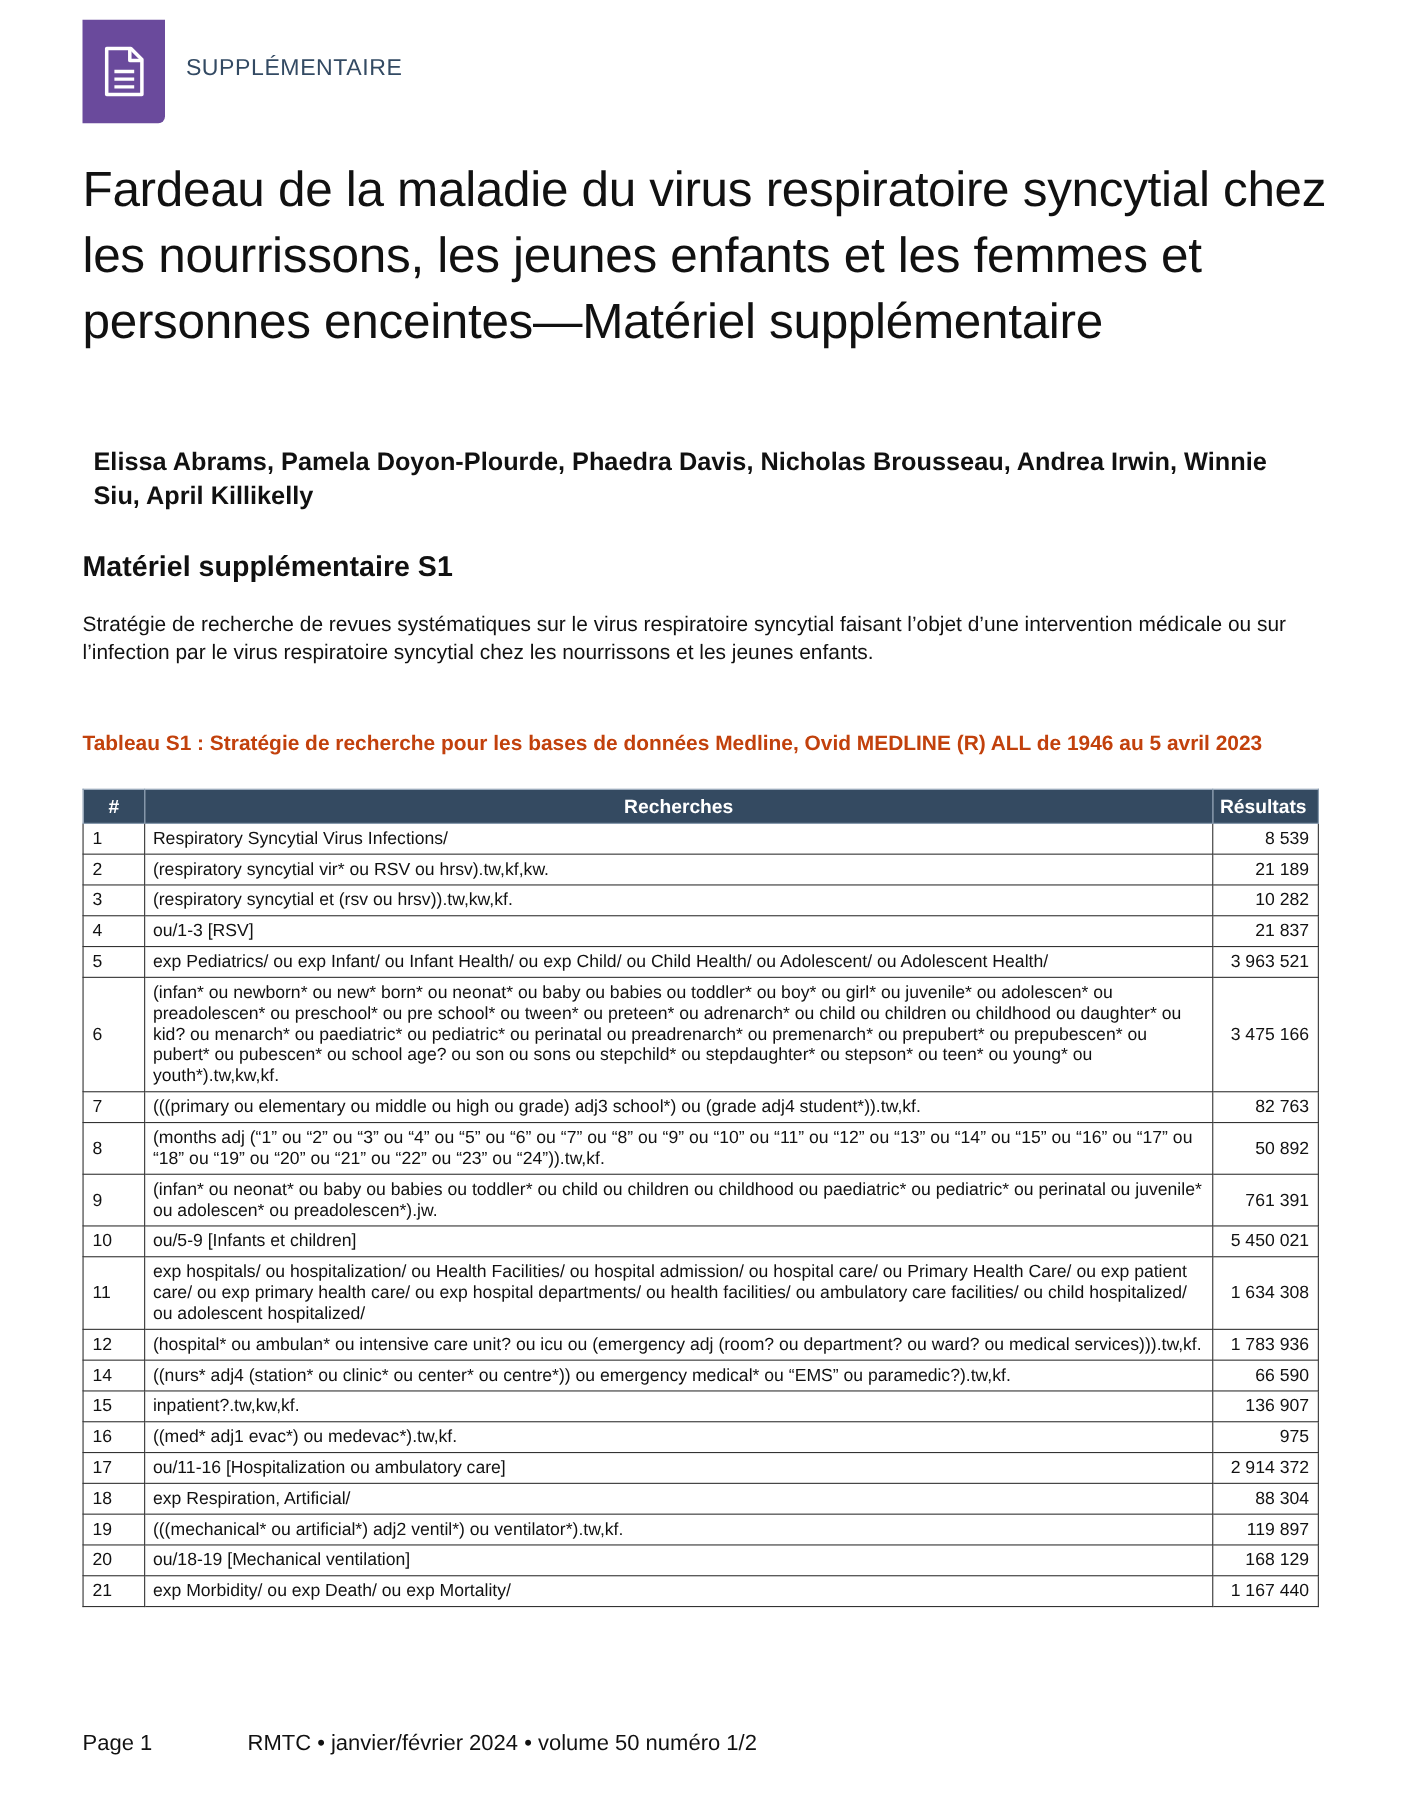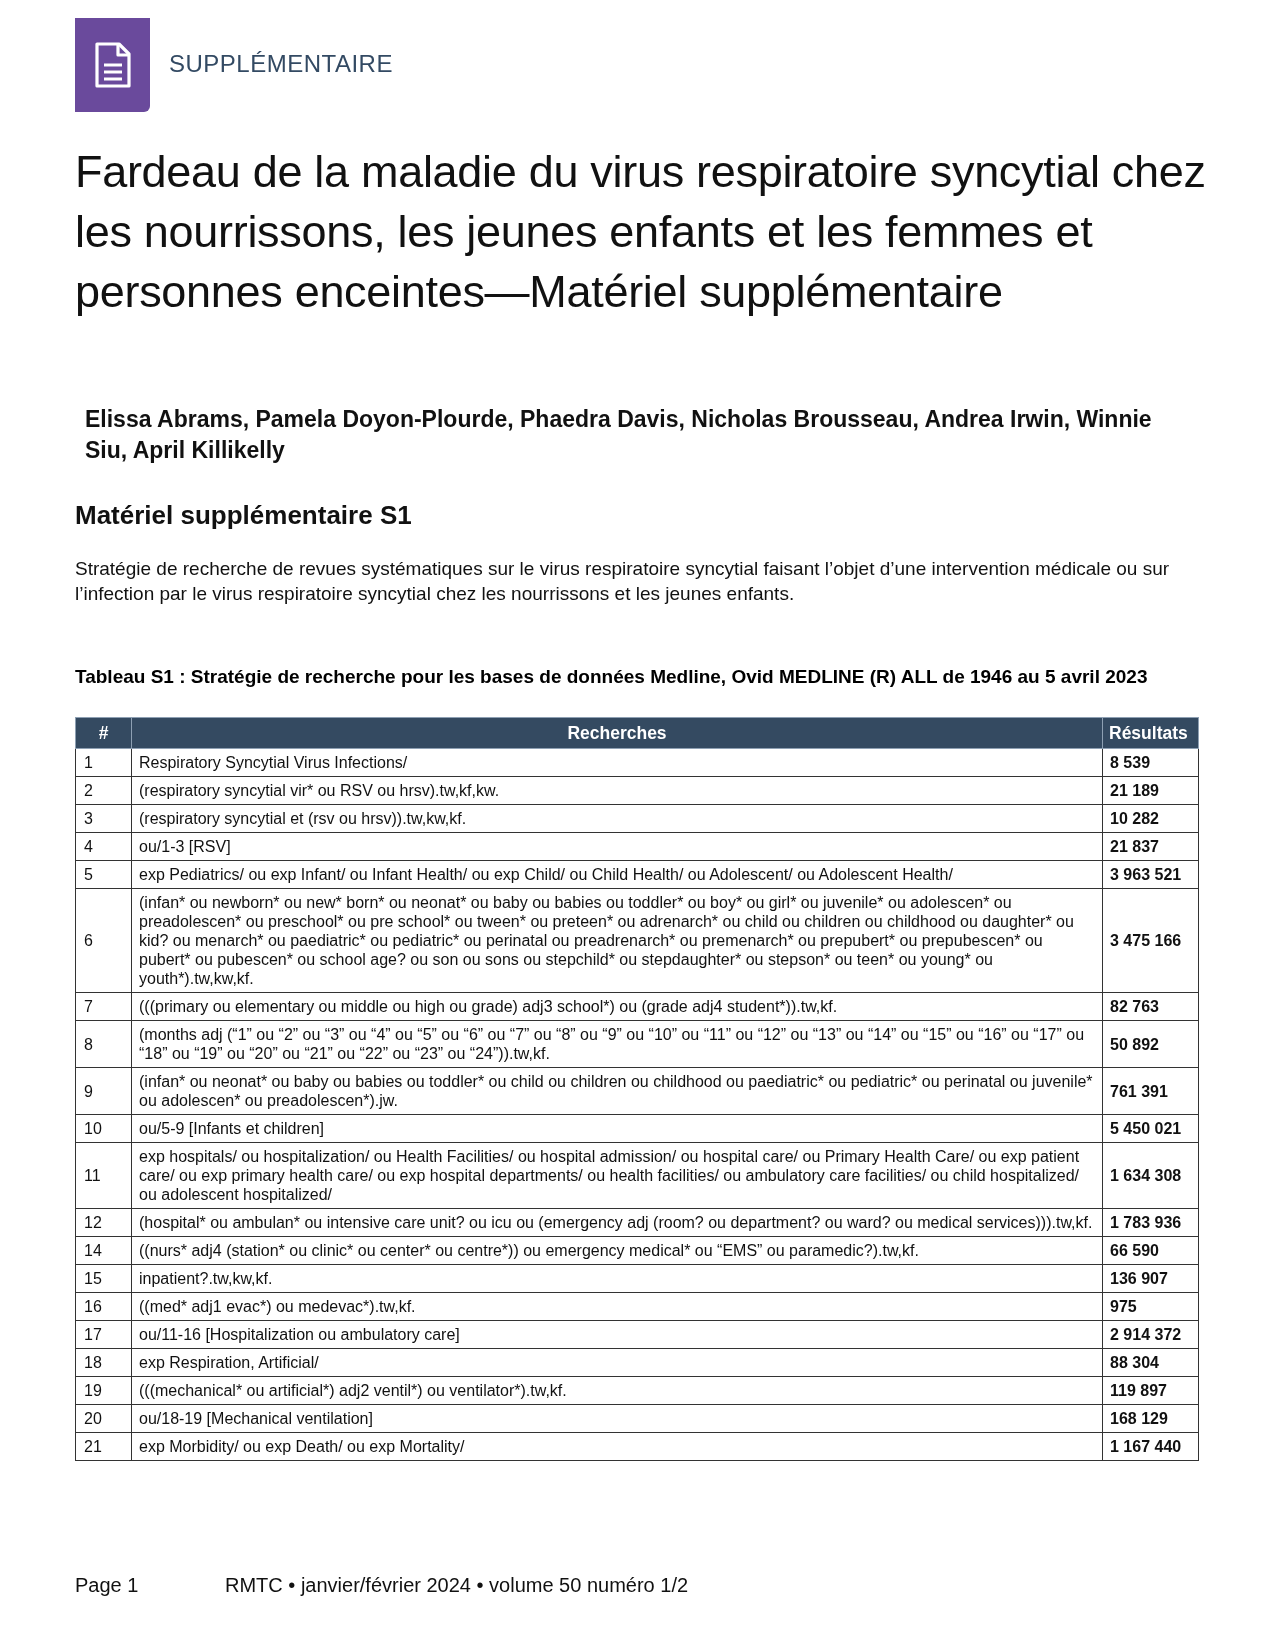--- a/index.html
+++ b/index.html
@@ -8,60 +8,60 @@
     font-family: "Liberation Sans", "DejaVu Sans", sans-serif; color: #111111;
   }
   .badge {
     position: absolute; left: 75px; top: 18px; width: 75px; height: 94px;
     background: #6a4a9c; border-bottom-right-radius: 6px;
     display: flex; align-items: center; justify-content: center;
   }
   .badge svg { display: block; }
   .kicker {
     position: absolute; left: 169px; top: 50px;
-    font-size: 24px; letter-spacing: 0.5px; color: #334a63;
+    font-size: 21px; letter-spacing: 0.5px; color: #334a63;
   }
   .title {
     position: absolute; left: 75px; top: 142px; width: 1150px;
     font-size: 45px; line-height: 60px; color: #111; margin: 0; font-weight: normal;
     letter-spacing: -0.3px;
   }
   .authors {
     position: absolute; left: 85px; top: 404px; width: 1100px;
     font-size: 23px; line-height: 31px; color: #111; font-weight: bold;
   }
   .section-heading {
     position: absolute; left: 75px; top: 500px;
     font-size: 26px; font-weight: bold; margin: 0; color: #111;
   }
   .intro {
     position: absolute; left: 75px; top: 556px; width: 1130px;
     font-size: 19px; line-height: 25px; color: #111;
   }
   .table-caption {
     position: absolute; left: 75px; top: 665px; width: 1130px;
-    font-size: 19px; font-weight: bold; line-height: 24px; color: #000000;
+    font-size: 19px; font-weight: bold; line-height: 24px; color: #c2410c;
   }
   table.search {
     position: absolute; left: 75px; top: 717px; width: 1124px;
     border-collapse: collapse; table-layout: fixed;
     font-size: 16px; line-height: 19px; color: #111;
   }
   table.search col.c-num { width: 56px; }
   table.search col.c-res { width: 96px; }
   table.search th {
     background: #344a61; color: #ffffff; font-weight: bold; font-size: 17.5px;
     height: 30px; padding: 0 6px; border: 1px solid #8ea0b3; text-align: center;
   }
   table.search th.th-res { text-align: left; padding-right: 4px; }
   table.search td {
     border: 1.5px solid #333; padding: 4px 7px; vertical-align: middle;
   }
   table.search td.num { padding-left: 8px; }
-  table.search td.res { text-align: left; padding-right: 8px; white-space: nowrap; font-weight: bold; }
+  table.search td.res { text-align: right; padding-right: 8px; white-space: nowrap; }
   .footer {
     position: absolute; left: 75px; top: 1574px; font-size: 20px; color: #111;
   }
   .footer .journal { position: absolute; left: 150px; top: 0; white-space: nowrap; }
 </style>
 </head>
 <body>
 
 <div class="badge">
   <svg width="38" height="48" viewBox="0 0 38 48">

